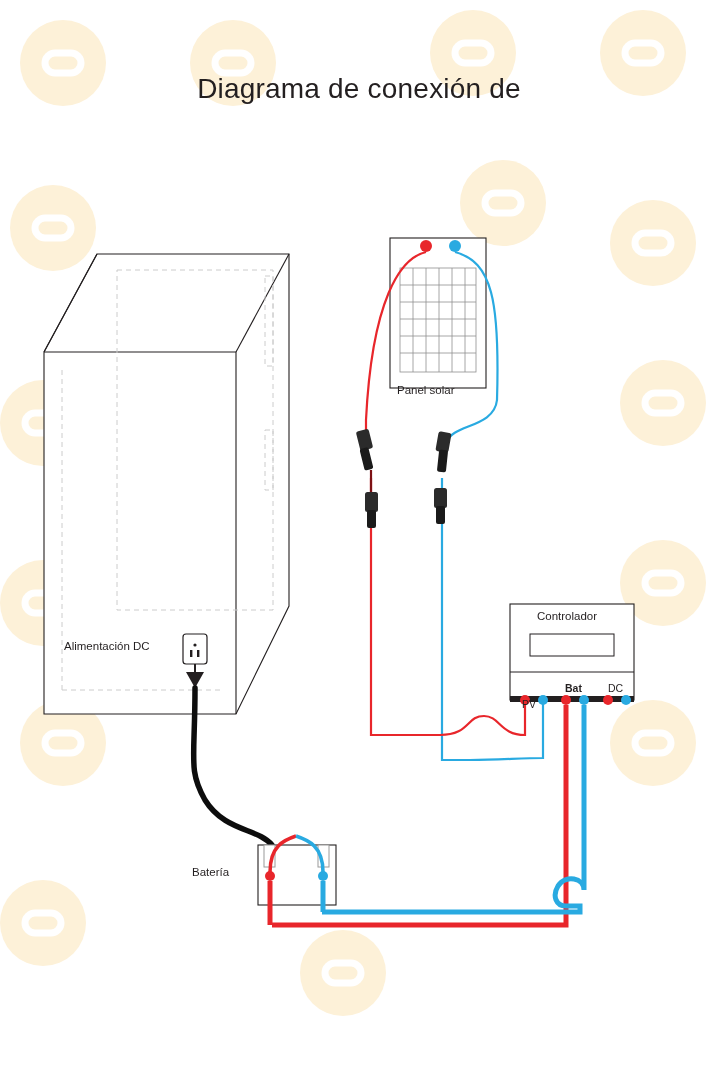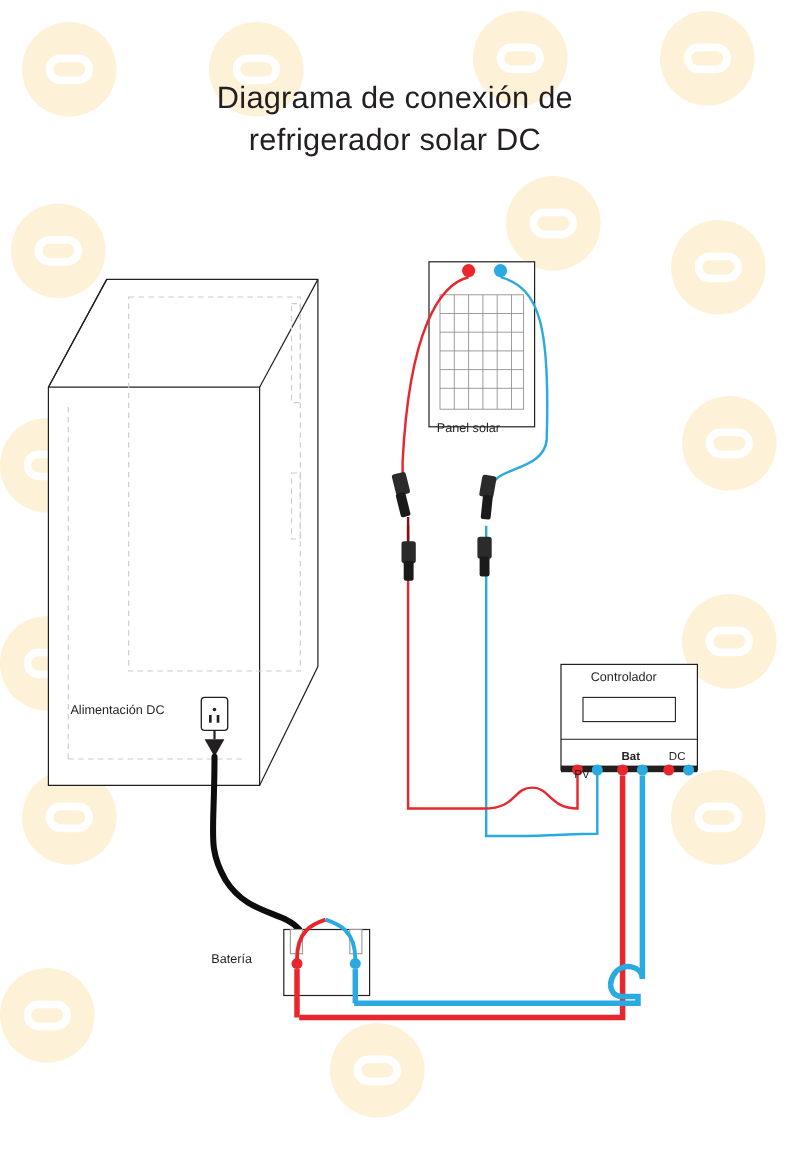--- a/index.html
+++ b/index.html
@@ -61,21 +61,20 @@
     <use href="#wmlogo" x="0" y="560"></use>
     <use href="#wmlogo" x="620" y="540"></use>
     <use href="#wmlogo" x="20" y="700"></use>
     <use href="#wmlogo" x="610" y="700"></use>
     <use href="#wmlogo" x="0" y="880"></use>
     <use href="#wmlogo" x="300" y="930"></use>
   </svg>
 
   <div class="title">
     <div>Diagrama de conexión de</div>
-    <div>refrigerador solar DC</div>
   </div>
 
   <svg class="diagram" width="718" height="1066" viewBox="0 0 718 1066">
 
     <g fill="none" stroke="#231f20" stroke-width="1.1">
       <polygon points="44,352 97,254 289,254 289,606 236,714 44,714" fill="#ffffff" stroke="#231f20"></polygon>
       <polyline points="44,352 236,352 236,714"></polyline>
       <polyline points="236,352 289,254"></polyline>
       <line x1="97" y1="254" x2="44" y2="352"></line>
 

